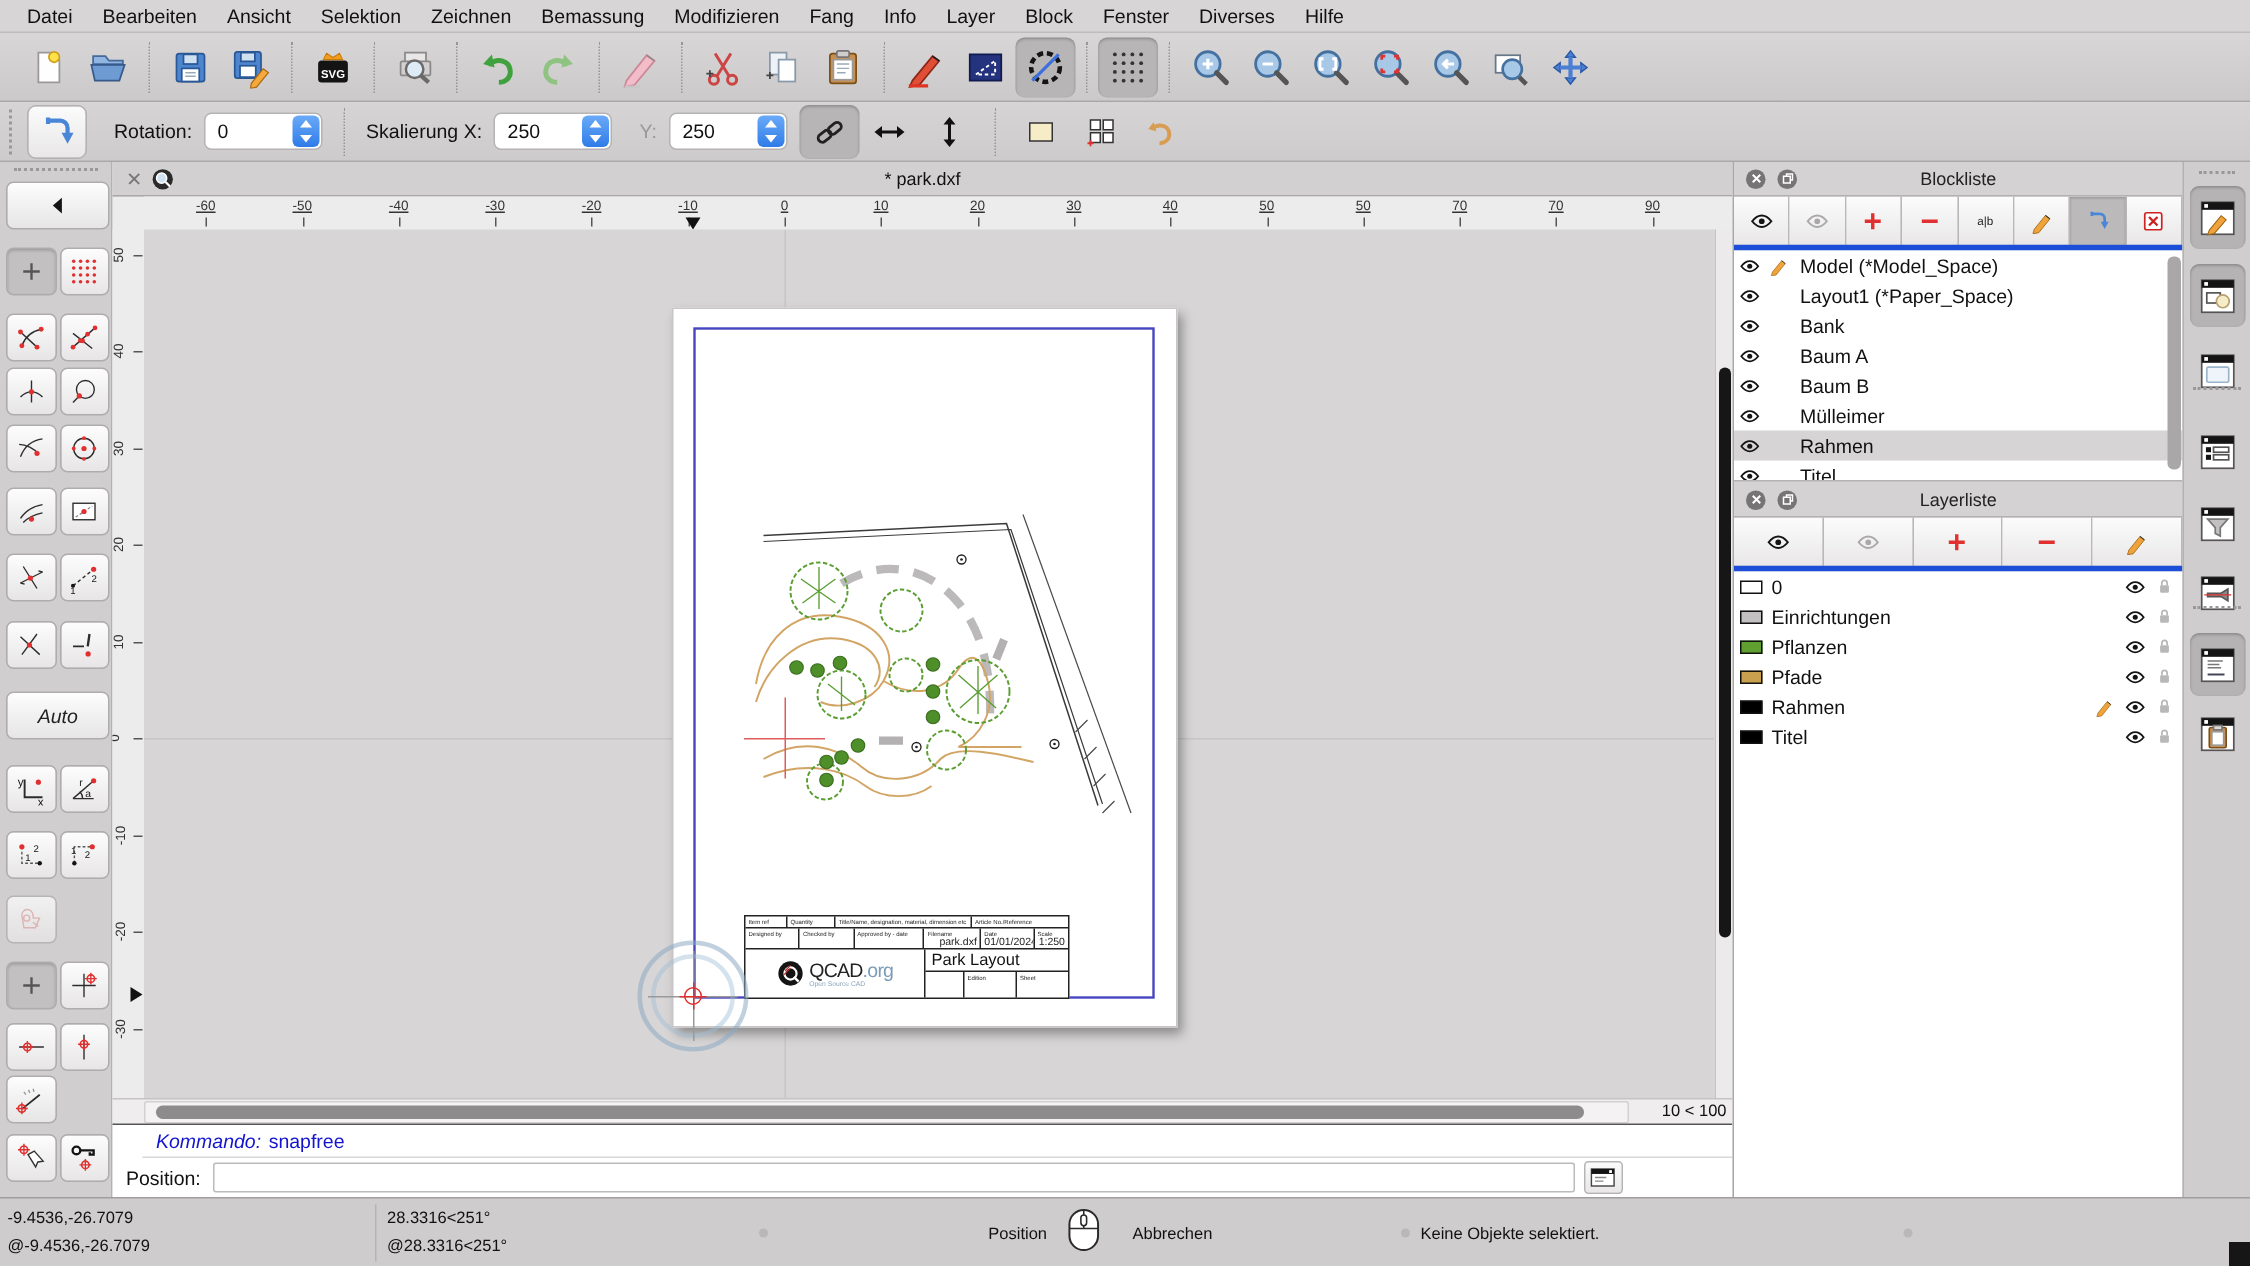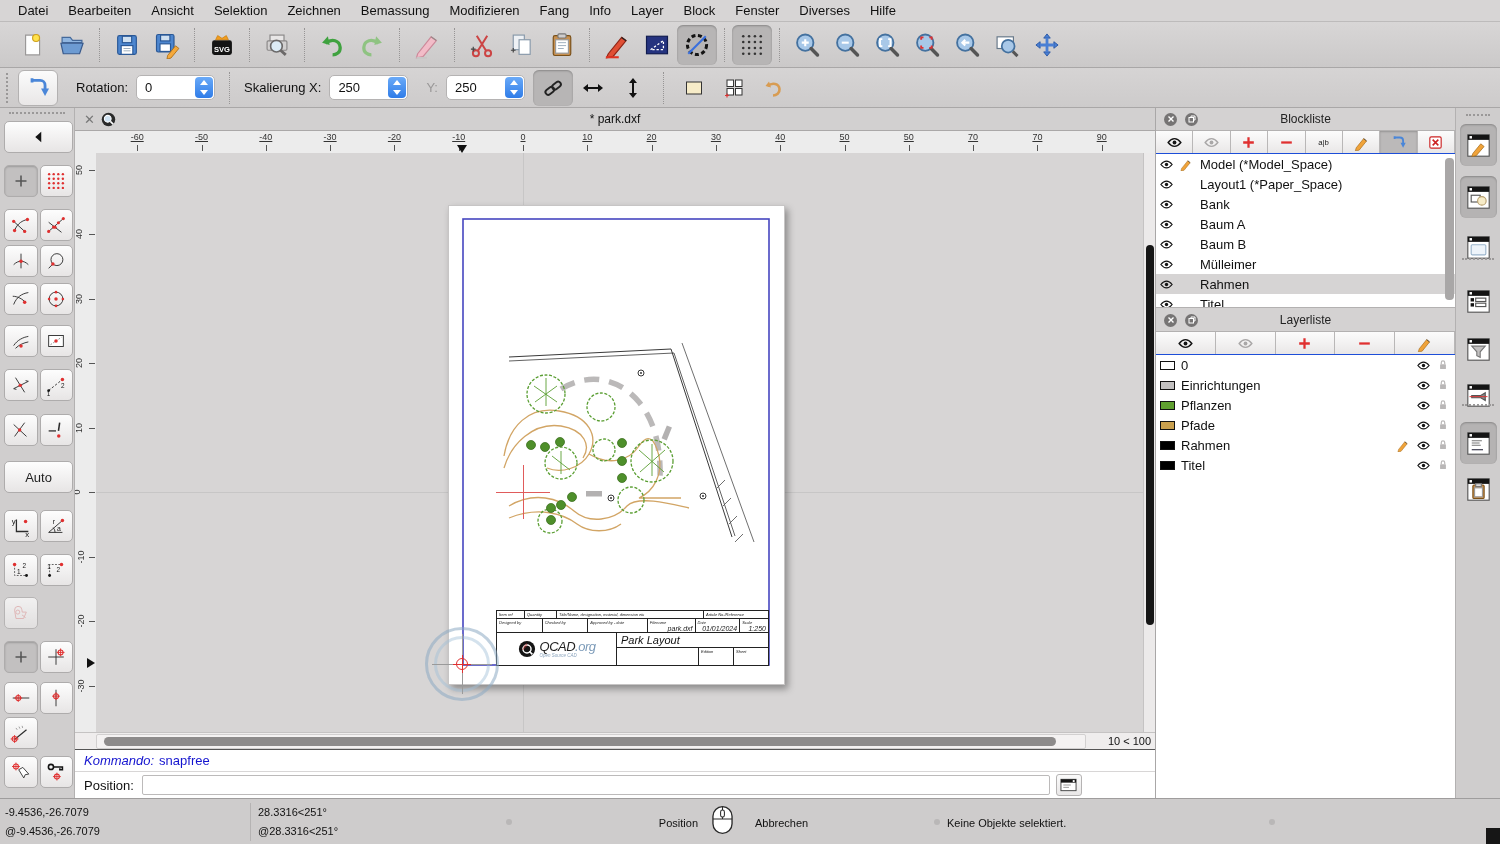--- a/index.html
+++ b/index.html
@@ -42,21 +42,21 @@
   .opt-sep { width:0; height:32px; border-left:1px dotted #979595; margin:0 10px; }
   
   #left-toolbar { position:absolute; left:0; top:108px; width:75px; height:690px;
     background:#d0cece; border-right:1px solid #b3b1b1; padding-top:4px; }
   #left-toolbar .handle { width:56px; margin:0 auto 6px auto; border-top:2px dotted #9a9898; }
   .snap-row { display:flex; justify-content:flex-start; padding-left:3px; }
   .snap-btn { width:34px; height:32px; margin:1px; border:1px solid #aeacac; border-radius:5px;
     background:linear-gradient(#fdfdfd,#e7e5e5); display:flex; align-items:center; justify-content:center;
     font-size:13px; color:#222; }
   .snap-btn.active { background:#c2c0c0; box-shadow:inset 0 1px 2px rgba(0,0,0,.2); }
-  .snap-btn.wide { width:70px; }
+  .snap-btn.wide { width:70px;font-style:italic; }
   .snap-btn.disabled { opacity:.75; }
   
   #canvas-region { position:absolute; left:75px; top:108px; width:1080px; height:641px; background:#ececec; }
   #tabbar { position:absolute; left:0; top:0; width:1080px; height:23px; background:#d2d0d0;
     border-bottom:1px solid #aaa8a8; display:flex; align-items:center; }
   #tab-close { font-size:13px; color:#777; margin-left:9px; }
   #tab-title { position:absolute; left:0; width:100%; text-align:center; font-size:12px; color:#111; }
   #hruler { position:absolute; left:21px; top:23px; width:1059px; height:22px; background:#ececec; overflow:hidden; }
   #vruler { position:absolute; left:0; top:45px; width:21px; height:579px; background:#ececec; overflow:hidden; }
   .htick { position:absolute; top:14px; width:1px; height:6px; background:#555; }
@@ -76,22 +76,22 @@
   #crosshair-v { position:absolute; left:426.5px; top:312px; width:1.6px; height:54px; background:#e05b5b; }
   .snapring { position:absolute; border-radius:50%; }
   #ring1 { left:329px; top:474px; width:74px; height:74px; border:3px solid rgba(140,170,195,.55); }
   #ring2 { left:338px; top:483px; width:56px; height:56px; border:3px solid rgba(160,190,215,.45); }
   #snapcross-h { position:absolute; left:336px; top:510.5px; width:60px; height:1px; background:#9a9a9a; }
   #snapcross-v { position:absolute; left:365.5px; top:481px; width:1px; height:60px; background:#9a9a9a; }
   #snapdot { position:absolute; left:360px; top:505px; width:12px; height:12px; border:1.6px solid #e03030; border-radius:50%; }
   #snapdot-h { position:absolute; left:357px; top:510.5px; width:18px; height:1.2px; background:#e03030; }
   #snapdot-v { position:absolute; left:365.5px; top:502px; width:1.2px; height:18px; background:#e03030; }
   
-  #titleblock { position:absolute; left:47px; top:404px; width:273px; height:56px; border:1px solid #222;
-    font-size:4px; color:#222; background:#fff;font-style:italic; }
+  #titleblock { position:absolute; left:47px; top:404px; width:217px; height:56px; border:1px solid #222;
+    font-size:4px; color:#222; background:#fff; }
   .tbk-row1 { display:flex; height:8px; border-bottom:1px solid #222; }
   .tbk-row2 { display:flex; height:14px; border-bottom:1px solid #222; }
   .tbk-cell { border-right:1px solid #222; padding:1px 2px; overflow:hidden; }
   .tbk-cell:last-child { border-right:none; }
   .tbk-val { font-size:7px; text-align:right; margin-top:0px; }
   .tbk-row3 { display:flex; height:32px; }
   .tbk-logo { width:120px; border-right:1px solid #222; display:flex; align-items:center; justify-content:center; gap:4px; }
   .tbk-logo .qword { font-size:13px; color:#222; letter-spacing:-.5px; line-height:12px; }
   .tbk-logo .qorg { color:#7b9ab8; }
   .tbk-logo .qsub { font-size:4.5px; color:#8aa4bd; }
@@ -103,34 +103,34 @@
   
   #hscroll { position:absolute; left:0; top:624px; width:1080px; height:17px; background:#efeded; border-top:1px solid #c5c3c3; }
   #hscroll .track { position:absolute; left:21px; top:1px; width:990px; height:15px; background:#f4f2f2; border:1px solid #d2d0d0; border-radius:2px; }
   #hscroll .thumb { position:absolute; left:7px; top:2px; width:952px; height:9px; background:#8d8b8b; border-radius:5px; }
   #scroll-info { position:absolute; right:4px; top:2px; font-size:11px; color:#111; }
   #vscroll { position:absolute; left:1068px; top:45px; width:12px; height:579px; background:#eceaea; border-left:1px solid #c5c3c3; }
   #vscroll .thumb { position:absolute; left:2px; top:92px; width:8px; height:380px; background:#161616; border-radius:4px; }
   
   #command-area { position:absolute; left:75px; top:749px; width:1080px; height:49px; background:#fff; border-top:1px solid #555; }
   #cmd-history { height:22px; border-bottom:1px solid #d8d6d6; display:flex; align-items:center; padding-left:9px;
-    font-size:13px; color:#1414cf; }
+    font-size:13px; color:#1414cf;margin-left:20px; }
   #cmd-history .prompt { font-style:italic; margin-right:5px; }
   #cmd-position-row { height:26px; display:flex; align-items:center; padding-left:9px; }
   #cmd-position-row label { font-size:13px; color:#111; margin-right:8px; }
   #position-input { width:908px; height:20px; border:1px solid #bcbaba; border-radius:2px; background:#fff; font-size:12px; padding:0 4px; font-family:"Liberation Sans",sans-serif; }
   #cmd-toggle { width:26px; height:22px; margin-left:6px; border:1px solid #b5b3b3; border-radius:3px;
     background:linear-gradient(#fbfbfb,#e9e7e7); display:flex; align-items:center; justify-content:center; }
   
   #right-panels { position:absolute; left:1155px; top:108px; width:300px; height:690px; background:#fff; border-left:1px solid #a9a7a7; }
   .panel-header { height:23px; background:#d4d2d2; border-bottom:1px solid #b3b1b1; position:relative; display:flex; align-items:center; }
   .panel-title { position:absolute; width:100%; text-align:center; font-size:12px; color:#222; }
   .ph-btn { width:13px; height:13px; border-radius:50%; background:#767474; margin-left:8px; position:relative; z-index:2;
     display:flex; align-items:center; justify-content:center; }
-  .panel-toolbar { display:flex; height:23px; border-bottom:1px solid #1d4ed8; background:#d9d7d7; }
+  .panel-toolbar { display:flex; height:36px; border-bottom:4px solid #1d4ed8; background:#d9d7d7; }
   .pt-btn { flex:1; border-right:1px solid #b9b7b7; background:linear-gradient(#fcfcfc,#e9e7e7);
     display:flex; align-items:center; justify-content:center; }
   .pt-btn.active { background:#bbb9b9; box-shadow:inset 0 1px 2px rgba(0,0,0,.2); }
   .list { position:relative; background:#fff; overflow:hidden; }
   .row { height:20px; display:flex; align-items:center; font-size:13px; color:#111; }
   .row.selected { background:#d6d4d4; }
   .row .cell-icon { width:20px; display:flex; justify-content:center; flex:none; }
   .row .grow { flex:1; }
   .swatch { width:15px; height:9px; border:1px solid #111; margin:0 6px 0 4px; flex:none; }
   .vsb { position:absolute; right:1px; top:4px; width:9px; height:142px; background:#a9a7a7; border-radius:4px; }

